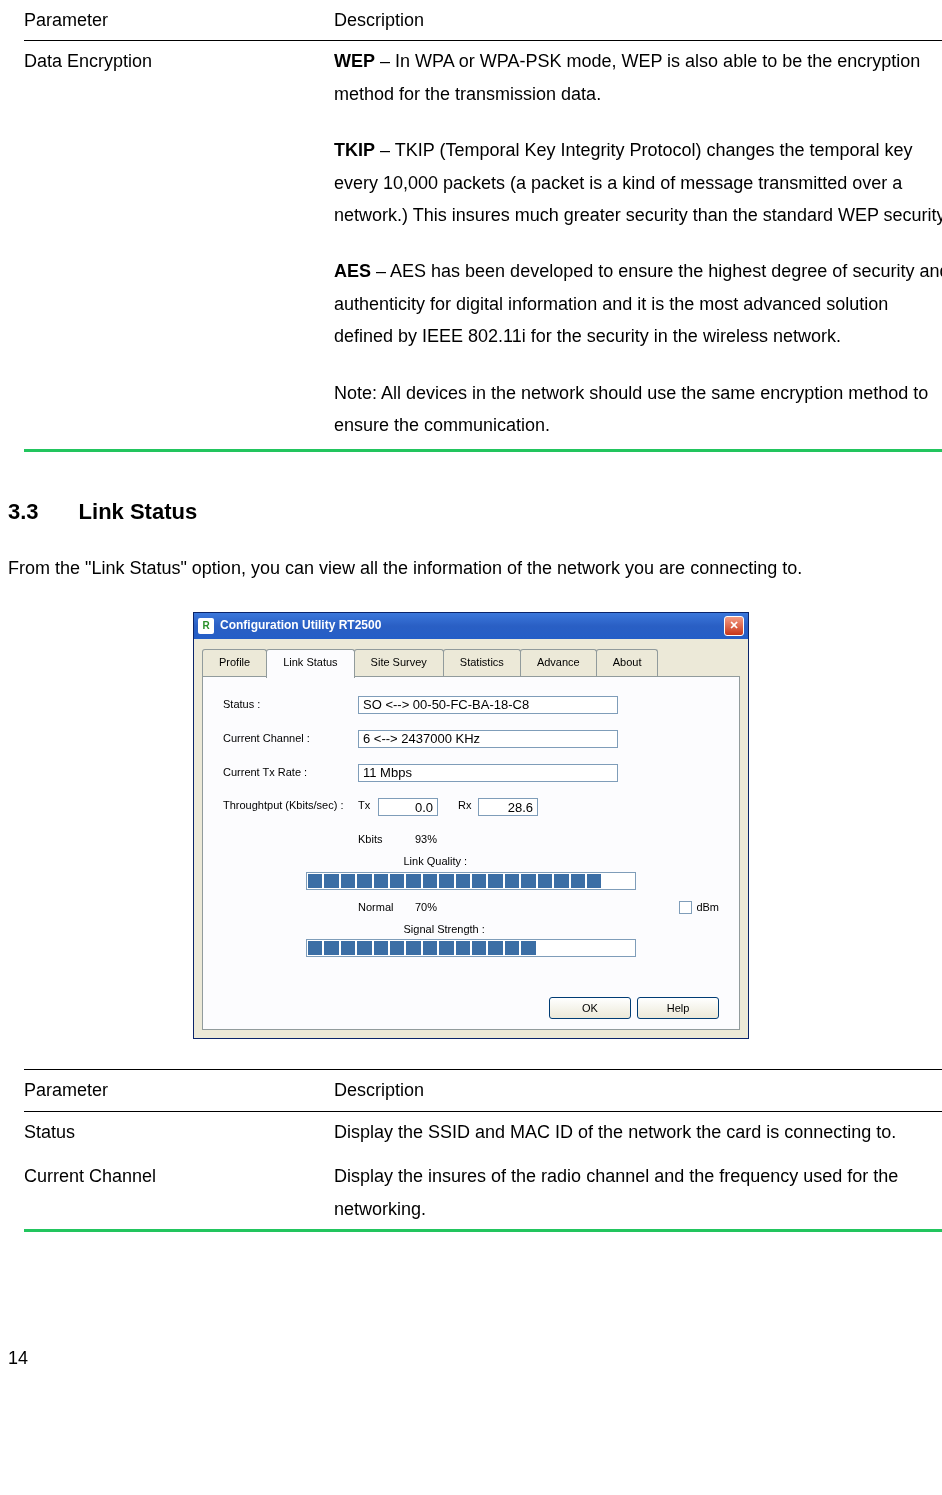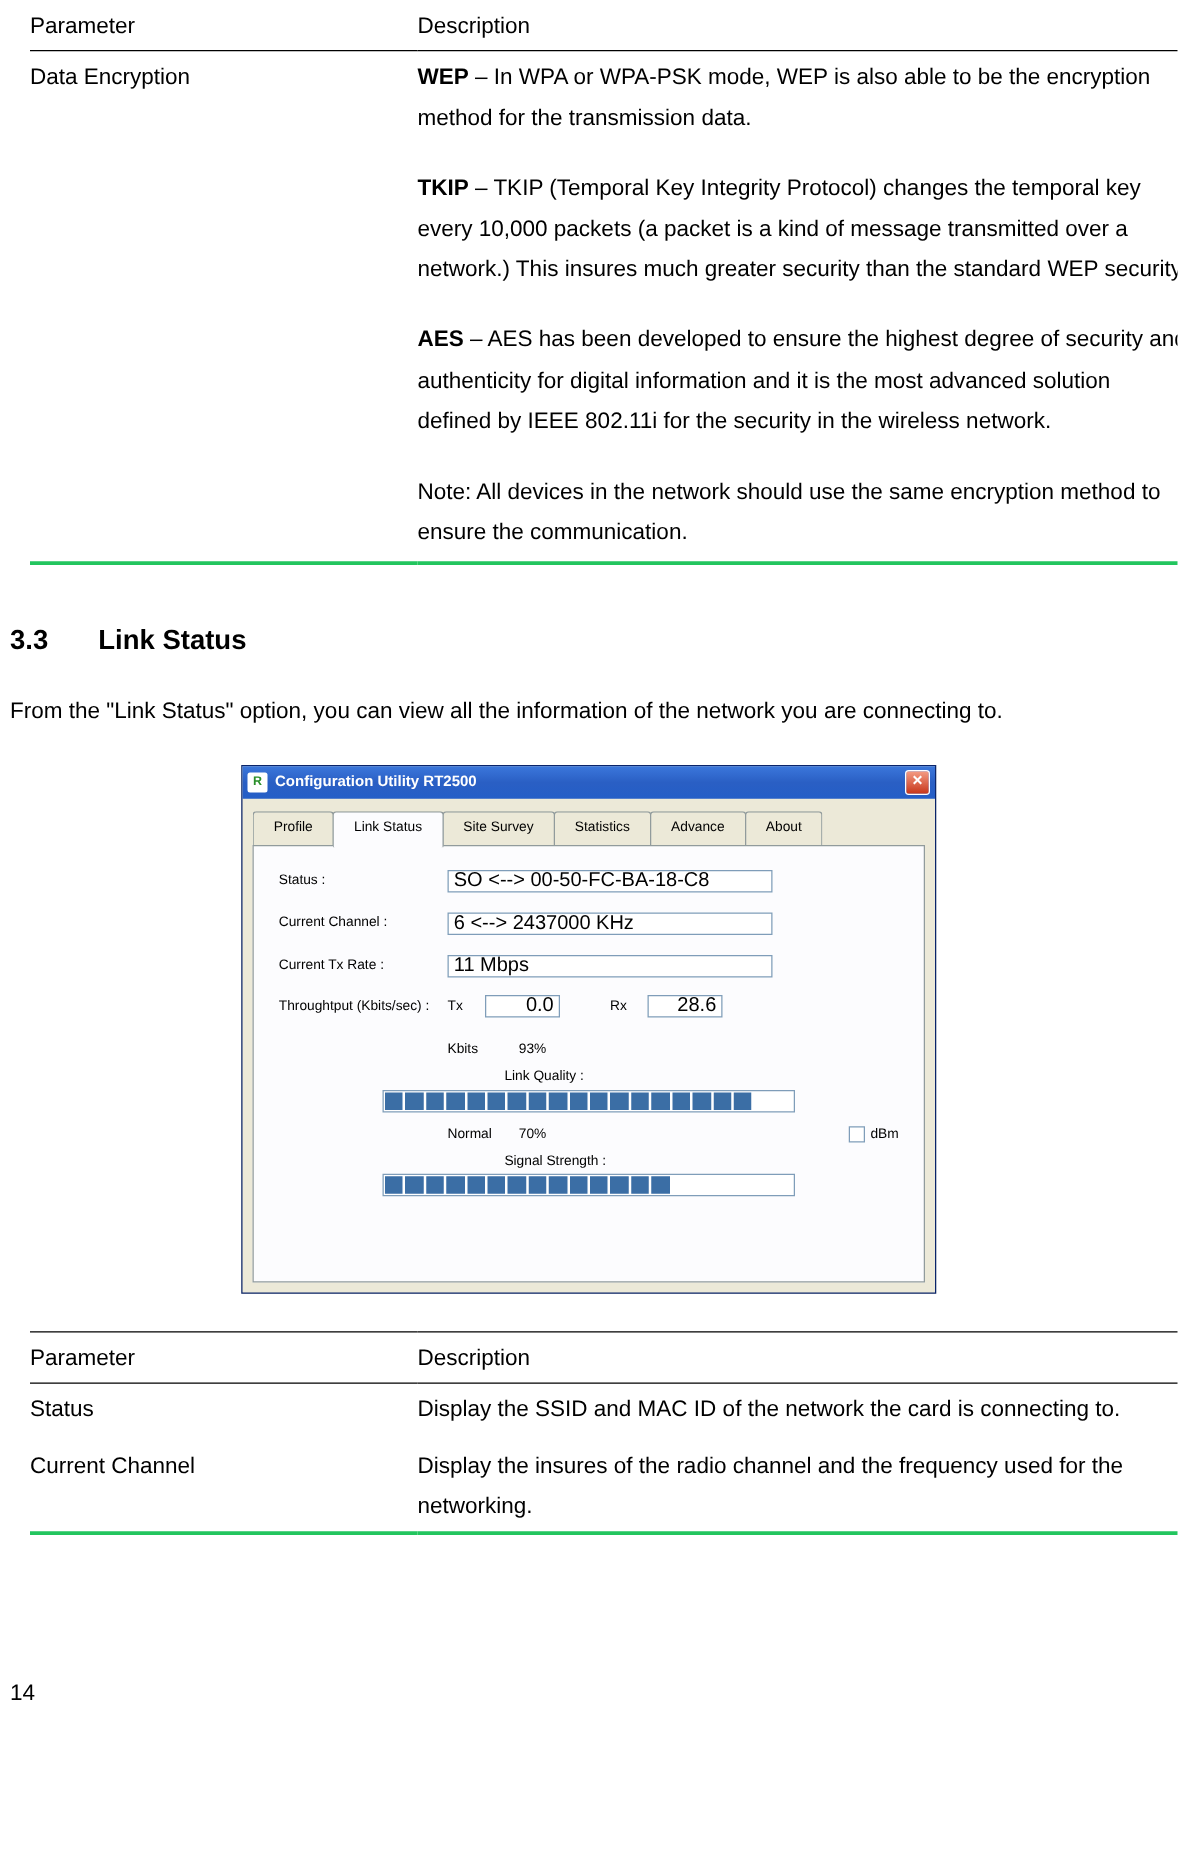--- a/index.html
+++ b/index.html
@@ -94,25 +94,25 @@
       min-height: 350px;
       position: relative;
     }
     .form-row { display: flex; align-items: center; margin-bottom: 14px; font-size: 11px; color: #000; }
     .form-row .lbl { width: 135px; }
     .form-row .field {
       border: 1px solid #7f9db9;
       background: #fff;
       height: 18px;
       padding: 1px 4px;
-      font-size: 16px;
+      font-size: 13px;
     }
     .field-long { width: 260px; }
     .field-short { width: 60px; text-align: right; padding-right: 4px; }
-    .tp-row { display: flex; align-items: flex-start; gap: 10px; }
+    .tp-row { display: flex; align-items: flex-end; gap: 0; }
     .tp-row .sublabel { width: 20px; }
     .bar-row { display: flex; align-items: center; margin-bottom: 4px; font-size: 11px; flex-direction: column; }
     .bar-row .lbl { width: 135px; }
     .bar-header { display: flex; align-items: center; gap: 12px; margin-left: 135px; margin-bottom: 2px; font-size: 11px; }
     .bar-header .quality-word { width: 45px; }
     .bar-header .dbm-wrap { margin-left: auto; display: flex; align-items: center; gap: 4px; }
     .progress-segments {
       display: flex; gap: 2px;
       width: 330px;
       height: 18px;
@@ -264,20 +264,24 @@
               <div class="seg fill"></div>
               <div class="seg"></div>
               <div class="seg"></div>
               <div class="seg"></div>
               <div class="seg"></div>
               <div class="seg"></div>
               <div class="seg"></div>
           </div>
         </div>
 
+        <div class="buttons-row">
+          <button class="win-btn">OK</button>
+          <button class="win-btn">Help</button>
+        </div>
       </div>
     </div>
   </div>
 </div>
 
 <table class="doc-table">
   <tbody>
       <tr class="header-row">
     <th class="col-param">Parameter</th>
     <th>Description</th>

